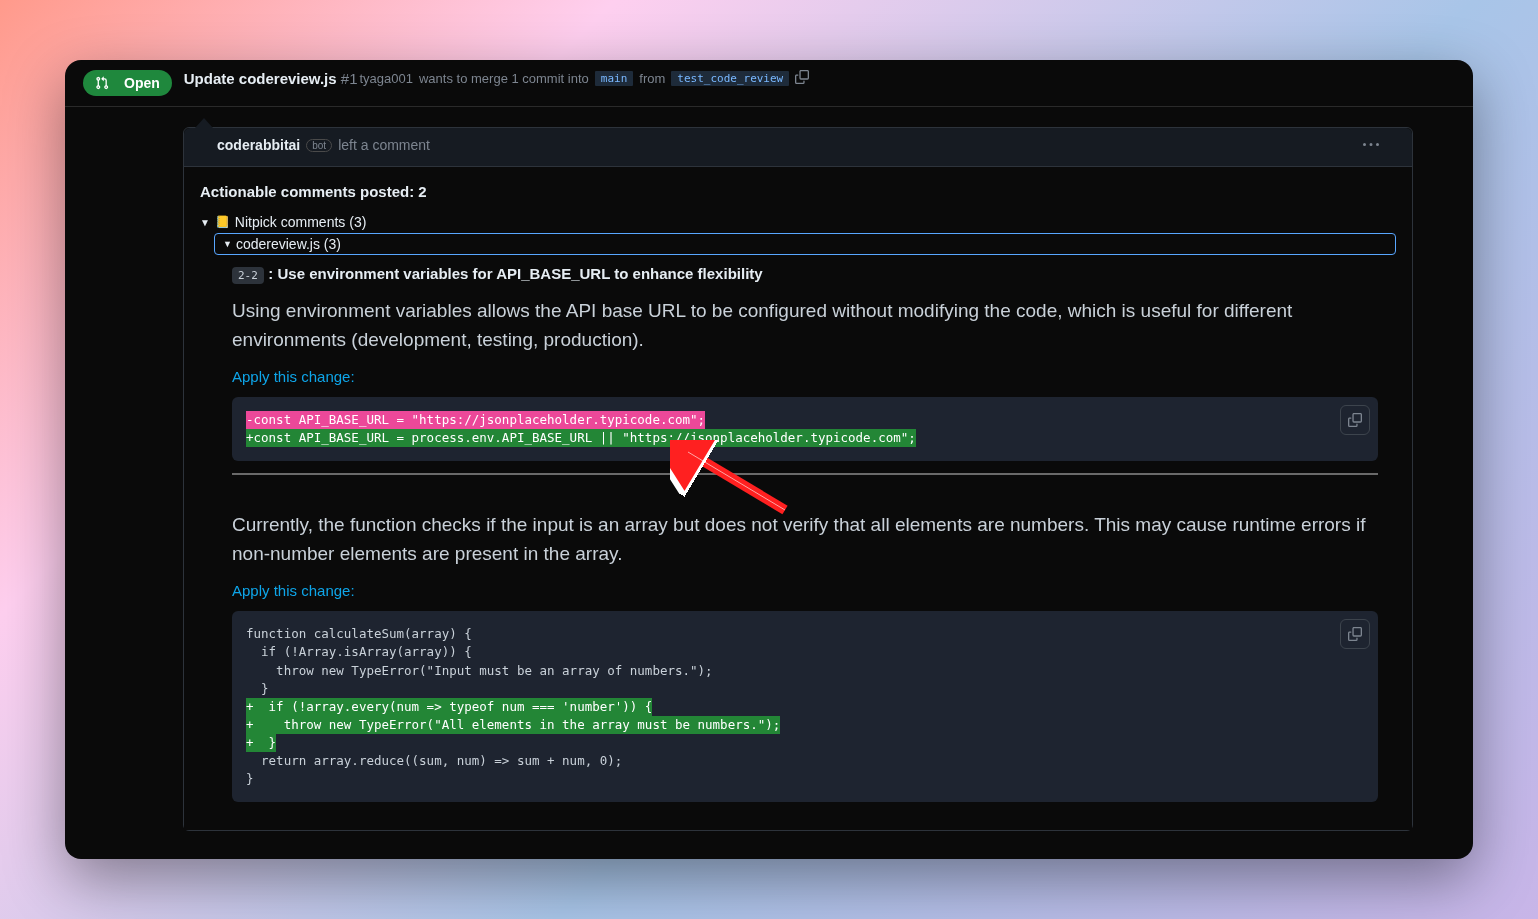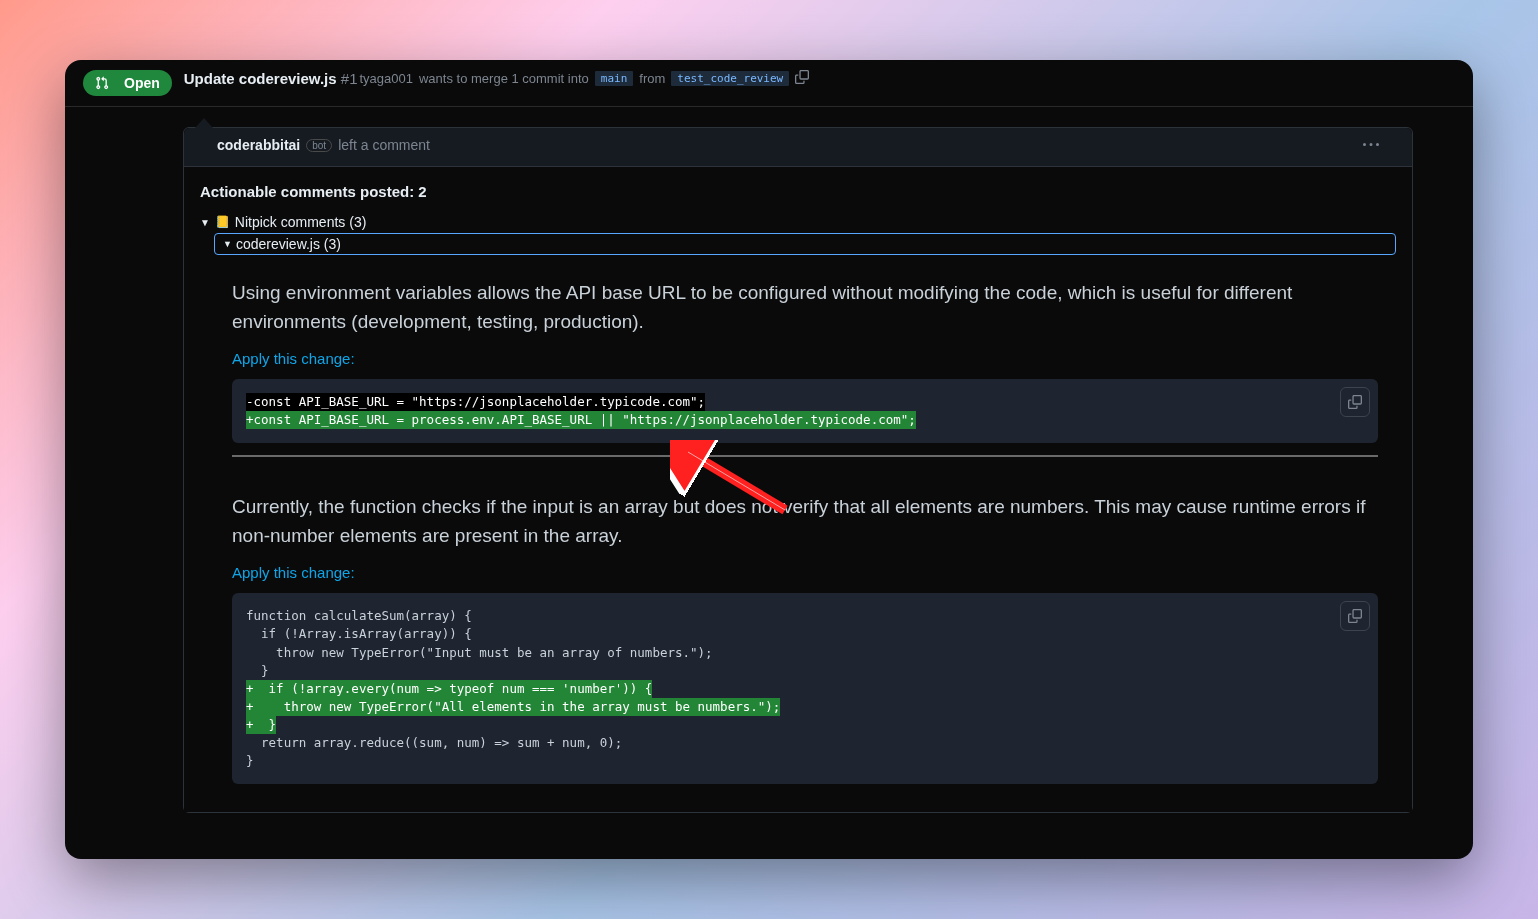--- a/index.html
+++ b/index.html
@@ -126,21 +126,21 @@
       background: #1e2430;
       border-radius: 6px;
       padding: 14px;
       position: relative;
       font-family: ui-monospace, SFMono-Regular, monospace;
       font-size: 12.5px;
       line-height: 1.45;
       margin-bottom: 12px;
     }
     .code-line { white-space: pre; color: #c9d1d9; }
-    .diff-del { background: #000000; color: #fff; display: inline-block; }
+    .diff-del { background: #ec4899; color: #fff; display: inline-block; }
     .diff-add { background: #238636; color: #fff; display: inline-block; }
     .copy-btn {
       position: absolute;
       top: 8px; right: 8px;
       width: 30px; height: 30px;
       border: 1px solid #3d444d;
       border-radius: 6px;
       background: transparent;
       color: #7d8590;
       display: flex;
@@ -215,20 +215,24 @@
             <span class="book-emoji">📒</span>
             <span>Nitpick comments (3)</span>
           </div>
 
           <div class="file-collapse">
             <span class="triangle-down" style="font-size:9px">▼</span>
             <span>codereview.js (3)</span>
           </div>
 
           <div class="comment-item">
+            <div>
+              <span class="line-range">2-2</span>
+              <span class="suggestion-title">: Use environment variables for API_BASE_URL to enhance flexibility</span>
+            </div>
             <div class="suggestion-desc">Using environment variables allows the API base URL to be configured without modifying the code, which is useful for different environments (development, testing, production).</div>
             <div class="apply-text">Apply this change:</div>
             <div class="code-block">
               <button class="copy-btn">
                 <svg width="14" height="14" viewBox="0 0 16 16" fill="currentColor">
                     <path d="M0 6.75C0 5.784.784 5 1.75 5h1.5a.75.75 0 0 1 0 1.5h-1.5a.25.25 0 0 0-.25.25v7.5c0 .138.112.25.25.25h7.5a.25.25 0 0 0 .25-.25v-1.5a.75.75 0 0 1 1.5 0v1.5A1.75 1.75 0 0 1 9.25 16h-7.5A1.75 1.75 0 0 1 0 14.25Z"></path>
                     <path d="M5 1.75C5 .784 5.784 0 6.75 0h7.5C15.216 0 16 .784 16 1.75v7.5A1.75 1.75 0 0 1 14.25 11h-7.5A1.75 1.75 0 0 1 5 9.25Zm1.75-.25a.25.25 0 0 0-.25.25v7.5c0 .138.112.25.25.25h7.5a.25.25 0 0 0 .25-.25v-7.5a.25.25 0 0 0-.25-.25Z"></path>
                   </svg>
               </button>
             <div><span class="code-line diff-del">-const API_BASE_URL = "https://jsonplaceholder.typicode.com";</span></div>

